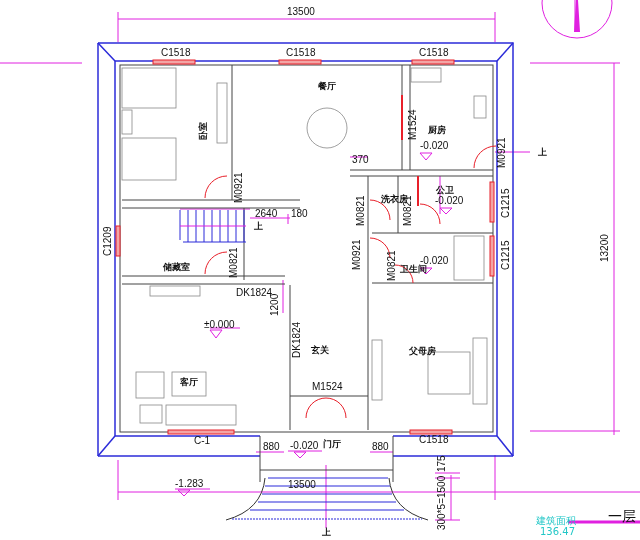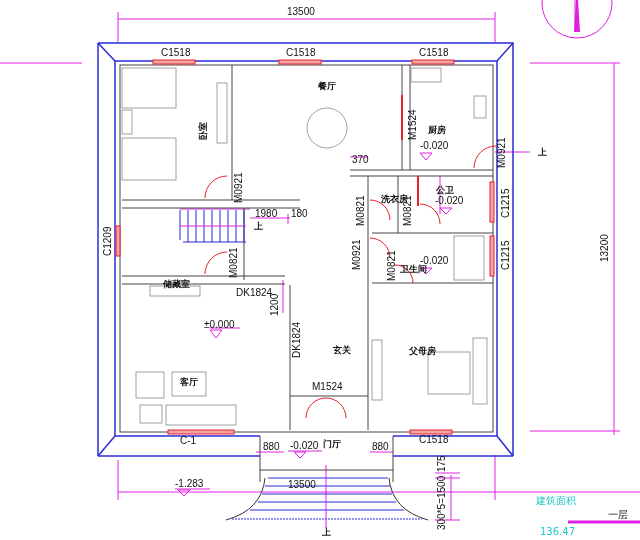--- a/index.html
+++ b/index.html
@@ -2,21 +2,21 @@
 <html><head>
 <meta charset="utf-8">
 <style>
   html,body{margin:0;padding:0;background:#fff;}
   body{width:640px;height:540px;overflow:hidden;position:relative;font-family:"Liberation Sans",sans-serif;}
   svg{position:absolute;left:0;top:0;}
   .lbl{position:absolute;font-size:10px;color:#111;white-space:nowrap;line-height:1;}
   .lbl.cn{font-family:"DejaVu Sans",sans-serif;font-size:9px;font-weight:bold;}
   .lbl.v{transform-origin:left top;transform:rotate(-90deg);}
   .lbl.cyan{color:#22c7c7;font-family:"DejaVu Sans",sans-serif;font-size:10px;}
-  .lbl.big{font-size:10px;font-family:Liberation Serif, serif;}
+  .lbl.big{font-size:14px;font-family:Liberation Mono, monospace;}
 </style>
 </head>
 <body>
 
 <svg width="640" height="540" viewBox="0 0 640 540">
 
   <g stroke="#e020e0" stroke-width="1" fill="none">
     <line x1="118" y1="19" x2="495" y2="19"></line>
     <line x1="118" y1="12" x2="118" y2="42"></line>
     <line x1="495" y1="12" x2="495" y2="42"></line>
@@ -169,64 +169,64 @@
   </g>
 </svg>
 
 <span class="lbl" style="left:287px;top:7px">13500</span>
 <span class="lbl" style="left:288px;top:480px">13500</span>
 <span class="lbl v" style="left:600px;top:262px">13200</span>
 <span class="lbl v" style="left:437px;top:530px">300*5=1500</span>
 <span class="lbl v" style="left:437px;top:472px">175</span>
 <span class="lbl" style="left:263px;top:442px">880</span>
 <span class="lbl" style="left:372px;top:442px">880</span>
-<span class="lbl" style="left:255px;top:209px">1980</span>
+<span class="lbl" style="left:255px;top:209px">2640</span>
 <span class="lbl" style="left:291px;top:209px">180</span>
 <span class="lbl" style="left:352px;top:155px">370</span>
 <span class="lbl v" style="left:270px;top:316px">1200</span>
 
 <span class="lbl" style="left:161px;top:48px">C1518</span>
 <span class="lbl" style="left:286px;top:48px">C1518</span>
 <span class="lbl" style="left:419px;top:48px">C1518</span>
 <span class="lbl" style="left:419px;top:435px">C1518</span>
 <span class="lbl v" style="left:103px;top:256px">C1209</span>
 <span class="lbl v" style="left:501px;top:218px">C1215</span>
 <span class="lbl v" style="left:501px;top:270px">C1215</span>
-<span class="lbl" style="left:180px;top:436px">C-1</span>
+<span class="lbl" style="left:194px;top:436px">C-1</span>
 
 <span class="lbl v" style="left:234px;top:203px">M0921</span>
 <span class="lbl v" style="left:229px;top:278px">M0821</span>
 <span class="lbl v" style="left:408px;top:140px">M1524</span>
 <span class="lbl v" style="left:497px;top:168px">M0921</span>
 <span class="lbl v" style="left:356px;top:226px">M0821</span>
 <span class="lbl v" style="left:403px;top:226px">M0821</span>
 <span class="lbl v" style="left:352px;top:270px">M0921</span>
 <span class="lbl v" style="left:387px;top:281px">M0821</span>
 <span class="lbl" style="left:312px;top:382px">M1524</span>
 <span class="lbl" style="left:236px;top:288px">DK1824</span>
 <span class="lbl v" style="left:292px;top:358px">DK1824</span>
 
 <span class="lbl cn v" style="left:199px;top:140px">卧室</span>
 <span class="lbl cn" style="left:318px;top:82px">餐厅</span>
 <span class="lbl cn" style="left:428px;top:126px">厨房</span>
 <span class="lbl cn" style="left:381px;top:195px">洗衣房</span>
 <span class="lbl cn" style="left:436px;top:186px">公卫</span>
 <span class="lbl cn" style="left:400px;top:265px">卫生间</span>
-<span class="lbl cn" style="left:163px;top:280px">储藏室</span>
+<span class="lbl cn" style="left:163px;top:263px">储藏室</span>
 <span class="lbl cn" style="left:180px;top:378px">客厅</span>
-<span class="lbl cn" style="left:333px;top:346px">玄关</span>
+<span class="lbl cn" style="left:311px;top:346px">玄关</span>
 <span class="lbl cn" style="left:409px;top:347px">父母房</span>
 <span class="lbl cn" style="left:323px;top:440px">门厅</span>
 
 <span class="lbl" style="left:204px;top:320px">±0.000</span>
 <span class="lbl" style="left:420px;top:141px">-0.020</span>
 <span class="lbl" style="left:435px;top:196px">-0.020</span>
 <span class="lbl" style="left:420px;top:256px">-0.020</span>
 <span class="lbl" style="left:290px;top:441px">-0.020</span>
 <span class="lbl" style="left:175px;top:479px">-1.283</span>
 
 <span class="lbl cn" style="left:538px;top:148px">上</span>
 <span class="lbl cn" style="left:254px;top:222px">上</span>
 <span class="lbl cn" style="left:322px;top:528px">上</span>
 
-<span class="lbl cyan" style="left:536px;top:496px">建筑面积</span>
+<span class="lbl cyan" style="left:536px;top:516px">建筑面积</span>
 <span class="lbl cyan" style="left:540px;top:527px">136.47</span>
 <span class="lbl big" style="left:608px;top:510px">一层</span>
 
 </body></html>

